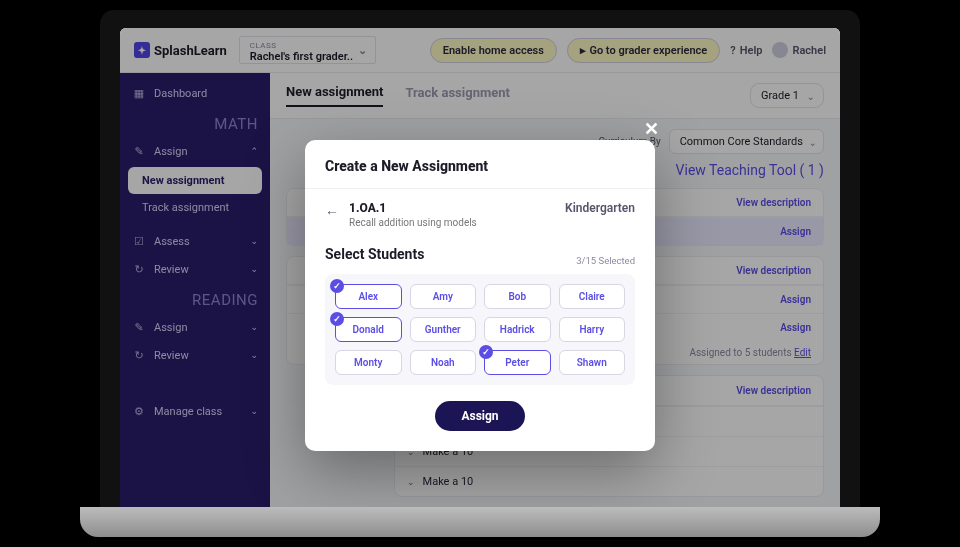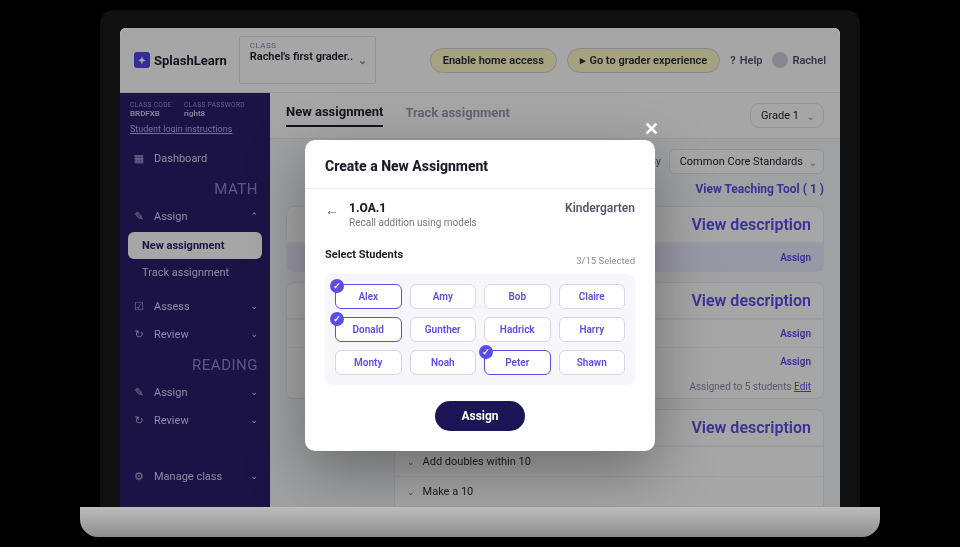--- a/index.html
+++ b/index.html
@@ -12,21 +12,21 @@
 
   .app { position: relative; width: 100%; height: 100%; background: #f6f7fb; display: flex; flex-direction: column; font-size: 11px; color: #1c1c28; overflow: hidden; border-radius: 6px 6px 0 0; }
 
   
   .dim { position: absolute; inset: 0; background: rgba(0,0,0,0.35); pointer-events: none; z-index: 5; }
 
   
   .topbar { display: flex; align-items: center; padding: 8px 14px; gap: 12px; background: #fff; border-bottom: 1px solid #ececf2; }
   .logo { display: flex; align-items: center; font-weight: 700; font-size: 13px; color: #1c1c28; gap: 4px; }
   .logo-mark { width: 16px; height: 16px; background: #4f46e5; border-radius: 3px; display:inline-flex; align-items:center; justify-content:center; color:#fff; font-size:10px;}
-  .class-pill { display: flex; flex-direction: column; border: 1px solid #e2e2ea; border-radius: 2px; padding: 4px 22px 20px 10px; position: relative; }
+  .class-pill { display: flex; flex-direction: column; border: 1px solid #e2e2ea; border-radius: 2px; padding: 4px 22px 0 10px; position: relative; }
   .class-pill small { font-size: 8px; color: #8a8aa3; letter-spacing: .5px; }
   .class-pill span { font-size: 11px; font-weight: 600; }
   .chev { position: absolute; right: 8px; top: 50%; transform: translateY(-50%); font-size: 10px; color: #8a8aa3; }
   .topbar-right { margin-left: auto; display: flex; align-items: center; gap: 10px; }
   .pill-btn { border: 1px solid #cfcfe0; border-radius: 18px; padding: 5px 12px; font-size: 11px; font-weight: 600; background: #fef9c3; display: inline-flex; align-items: center; gap: 4px; color: #2b2b3d; }
   .help, .user { display: flex; align-items: center; gap: 4px; font-size: 11px; color: #55556b; font-weight: 600;}
   .circle { width: 16px; height: 16px; border-radius: 50%; background: #cfcfe0; display:inline-block; }
 
   
   .body { flex: 1; display: flex; min-height: 0; }
@@ -50,29 +50,29 @@
   .main { flex: 1; display: flex; flex-direction: column; }
   .tabbar { display: flex; align-items: center; padding: 10px 16px; gap: 22px; border-bottom: 1px solid #ececf2; background:#fff;}
   .tab { font-size: 13px; font-weight: 700; color: #9a9ab0; padding-bottom: 6px; }
   .tab.active { color: #1c1c28; border-bottom: 2px solid #1c1c28; }
   .grade-select { margin-left: auto; border: 1px solid #e2e2ea; border-radius: 9px; padding: 5px 24px 5px 10px; font-size: 11px; background:#fff; position:relative; }
   .grade-select .chev { right:8px; }
 
   .content { padding: 10px 16px; overflow: hidden; }
   .content-top { display: flex; align-items: center; margin-bottom: 8px; }
   .content-top .right { margin-left: auto; display: flex; align-items: center; gap: 8px; }
-  .linkish { color: #5b4ee5; font-size: 12px; font-weight: 700;}
+  .linkish { color: #5b4ee5; font-size: 14px; font-weight: 400;}
   .curric-select { border:1px solid #e2e2ea; border-radius:6px; padding:5px 20px 5px 10px; font-size:11px; position:relative; background:#fff;}
   .curric-select .chev { right:6px; }
 
   .right-rail { display: flex; flex-direction: column; gap: 10px; align-items: flex-end; }
 
   .card { background:#fff; border:1px solid #ececf2; border-radius:8px; }
   .card .hdr { display:flex; align-items:center; padding:8px 12px; font-size:11px; font-weight:700; color:#2b2b3d; border-bottom:1px solid #f0f0f6; }
-  .card .hdr .r { margin-left:auto; font-size:16px; color:#5b4ee5; font-weight:600;}
+  .card .hdr .r { margin-left:auto; font-size:10px; color:#5b4ee5; font-weight:600;}
   .card .row { display:flex; align-items:center; padding:8px 12px; font-size:11px; color:#2b2b3d; border-top:1px solid #f3f3f9; gap:8px; }
   .card .row .caret { font-size:9px; color:#6b6b85; }
   .card .row .r { margin-left:auto; font-size:10px; color:#5b4ee5; font-weight:600; }
   .assigned-line { font-size:10px; color:#8a8aa3; text-align:right; padding:6px 12px;}
   .assigned-line a { color:#5b4ee5; text-decoration:underline; }
 
   
   .modal-wrap { position:absolute; inset:0; display:flex; align-items:flex-start; justify-content:center; z-index:10; pointer-events:none; }
   .modal { margin-top: 112px; width: 350px; background:#fff; border-radius:10px; box-shadow: 0 20px 60px rgba(0,0,0,.35); padding: 18px 20px 20px; position:relative; pointer-events:auto; }
   .modal-close { position:absolute; top:-22px; right:-4px; color:#fff; font-size:18px; font-weight:700; cursor:pointer; }
@@ -124,33 +124,20 @@
           <div class="user">
             <span class="circle"></span>
             <span>Rachel</span>
           </div>
         </div>
       </div>
 
       <div class="body">
 
         <div class="sidebar">
-          <div class="top">
-            <div class="codes">
-              <div>
-                <small>CLASS CODE</small>
-                <span>BRDFXB</span>
-              </div>
-              <div>
-                <small>CLASS PASSWORD</small>
-                <span>right8</span>
-              </div>
-            </div>
-            <a class="login-instr">Student login instructions</a>
-          </div>
 
           <div class="nav">
             <div class="nav-item">
               <span class="nav-icon">▦</span>
               <span>Dashboard</span>
             </div>
 
             <div class="nav-section">MATH</div>
             <div class="nav-item">
               <span class="nav-icon">✎</span>
@@ -279,21 +266,21 @@
           <hr class="divider">
           <div class="std-row">
             <span class="back-arrow">←</span>
             <div class="std-col">
               <div class="std">1.OA.1</div>
               <div class="std-desc">Recall addition using models</div>
             </div>
             <div class="grade-tag">Kindergarten</div>
           </div>
           <div class="sel-row">
-            <div style="font-size:11px;font-weight:700;">Select Students</div>
+            <div style="font-size:14px;font-weight:700;">Select Students</div>
             <div class="sel-count">3/15 Selected</div>
           </div>
           <div class="students" id="students-grid">
               <div class="chip sel">Alex</div>
               <div class="chip">Amy</div>
               <div class="chip">Bob</div>
               <div class="chip">Claire</div>
               <div class="chip sel">Donald</div>
               <div class="chip">Gunther</div>
               <div class="chip">Hadrick</div>

